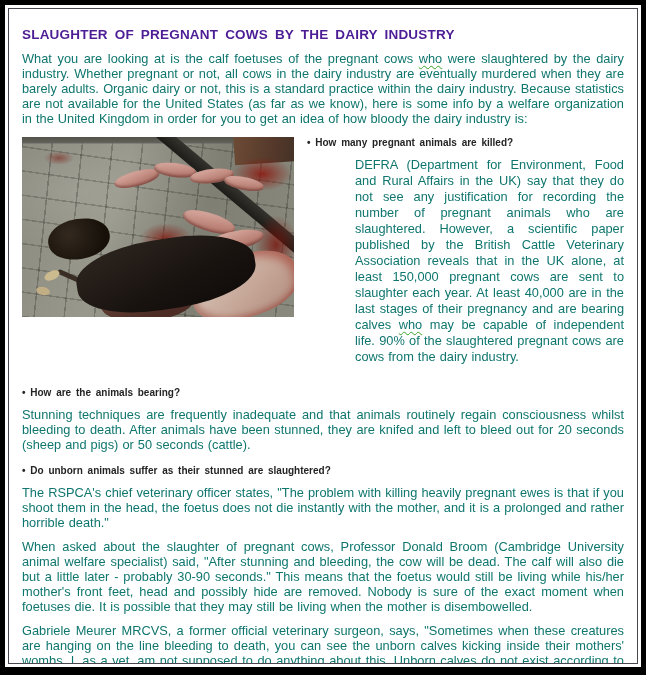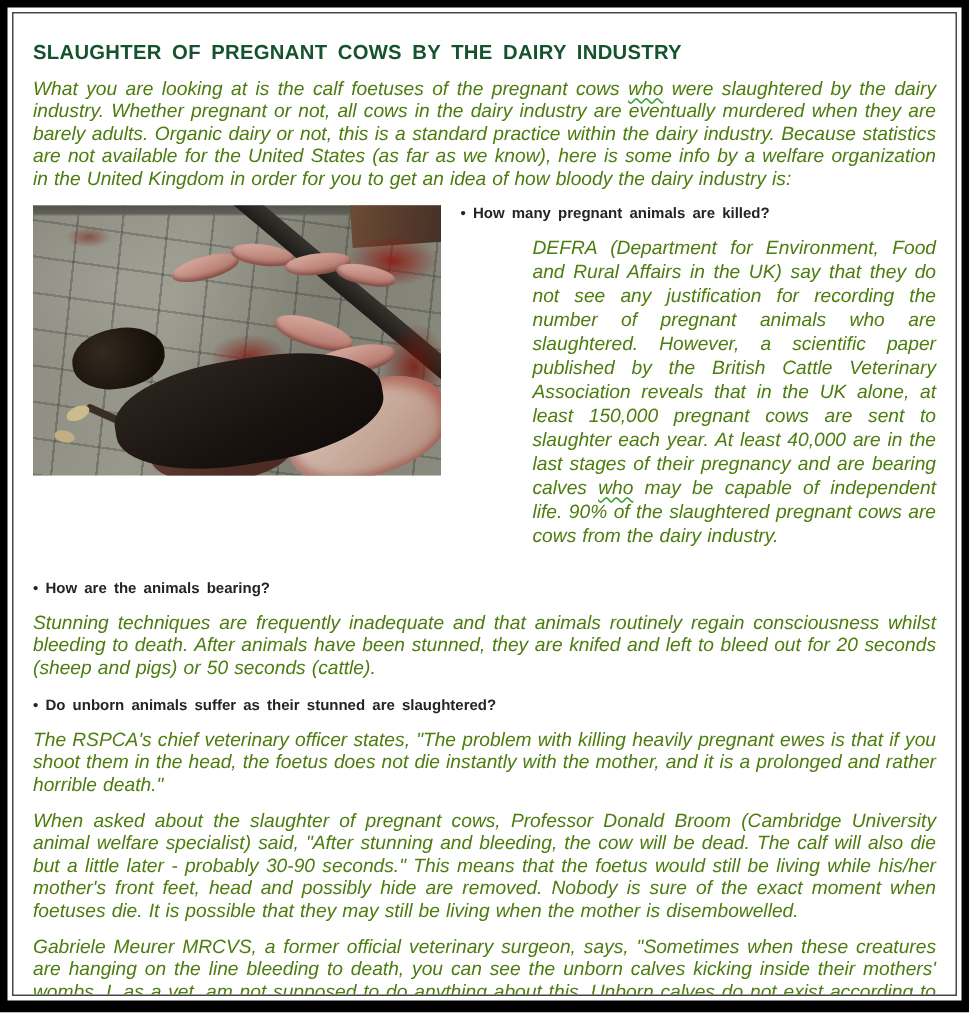--- a/index.html
+++ b/index.html
@@ -8,26 +8,26 @@
     border:5px solid #000;border-bottom-width:8px;
     padding:3px;background:#fff;
     font-family:"Liberation Sans","DejaVu Sans",sans-serif;
   }
   .frame{
     box-sizing:border-box;height:100%;
     border:1px solid #4a4650;background:#fff;
     padding:13px 13px 4px 13px;overflow:hidden;
   }
   h1.title{
-    margin:5px 0 2px 0;font-size:13.5px;font-weight:bold;color:#14532d;
+    margin:5px 0 2px 0;font-size:13.5px;font-weight:bold;color:#4c1d95;
     letter-spacing:.2px;word-spacing:3px;
   }
   .body-text{
-    font-size:12.8px;line-height:15px;color:#4d7c0f;
-    text-align:justify;margin:9px 0;word-spacing:.5px;font-style:italic;
+    font-size:12.8px;line-height:15px;color:#0f766e;
+    text-align:justify;margin:9px 0;word-spacing:.5px;
   }
   h2.sect{
     font-size:10px;font-weight:bold;color:#242424;
     margin:13px 0 7px 0;word-spacing:2px;
   }
   .sp{
     text-decoration:underline wavy #3aa32a 1px;
     text-underline-offset:2px;
   }
   .media-row{display:flex;margin-top:11px;}

